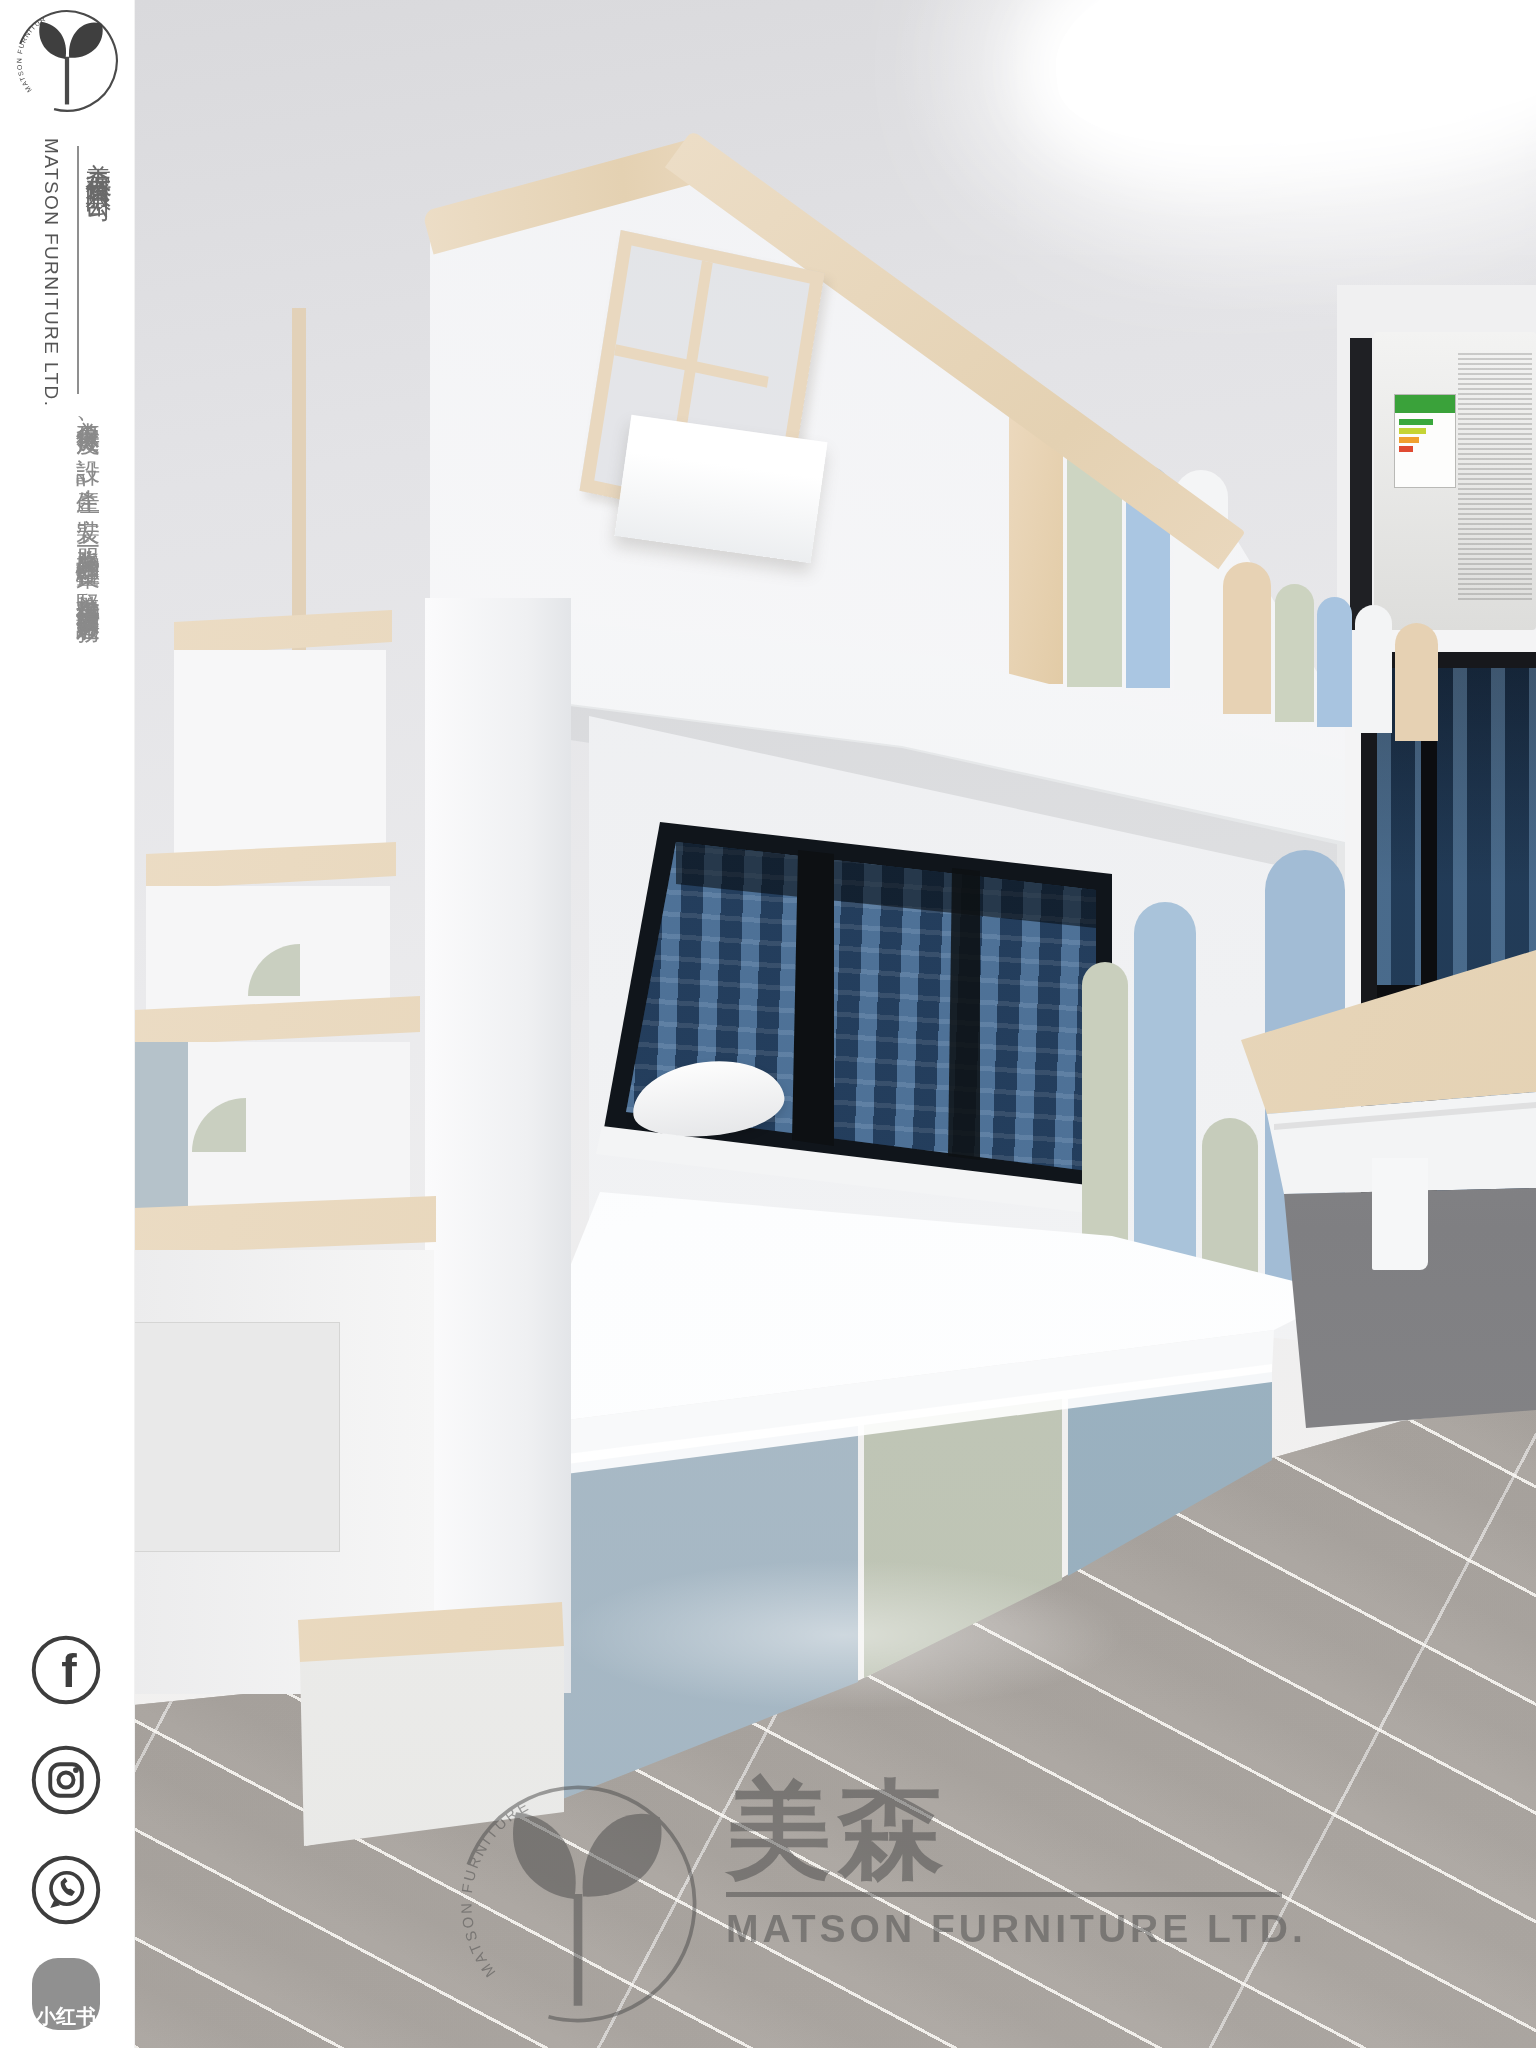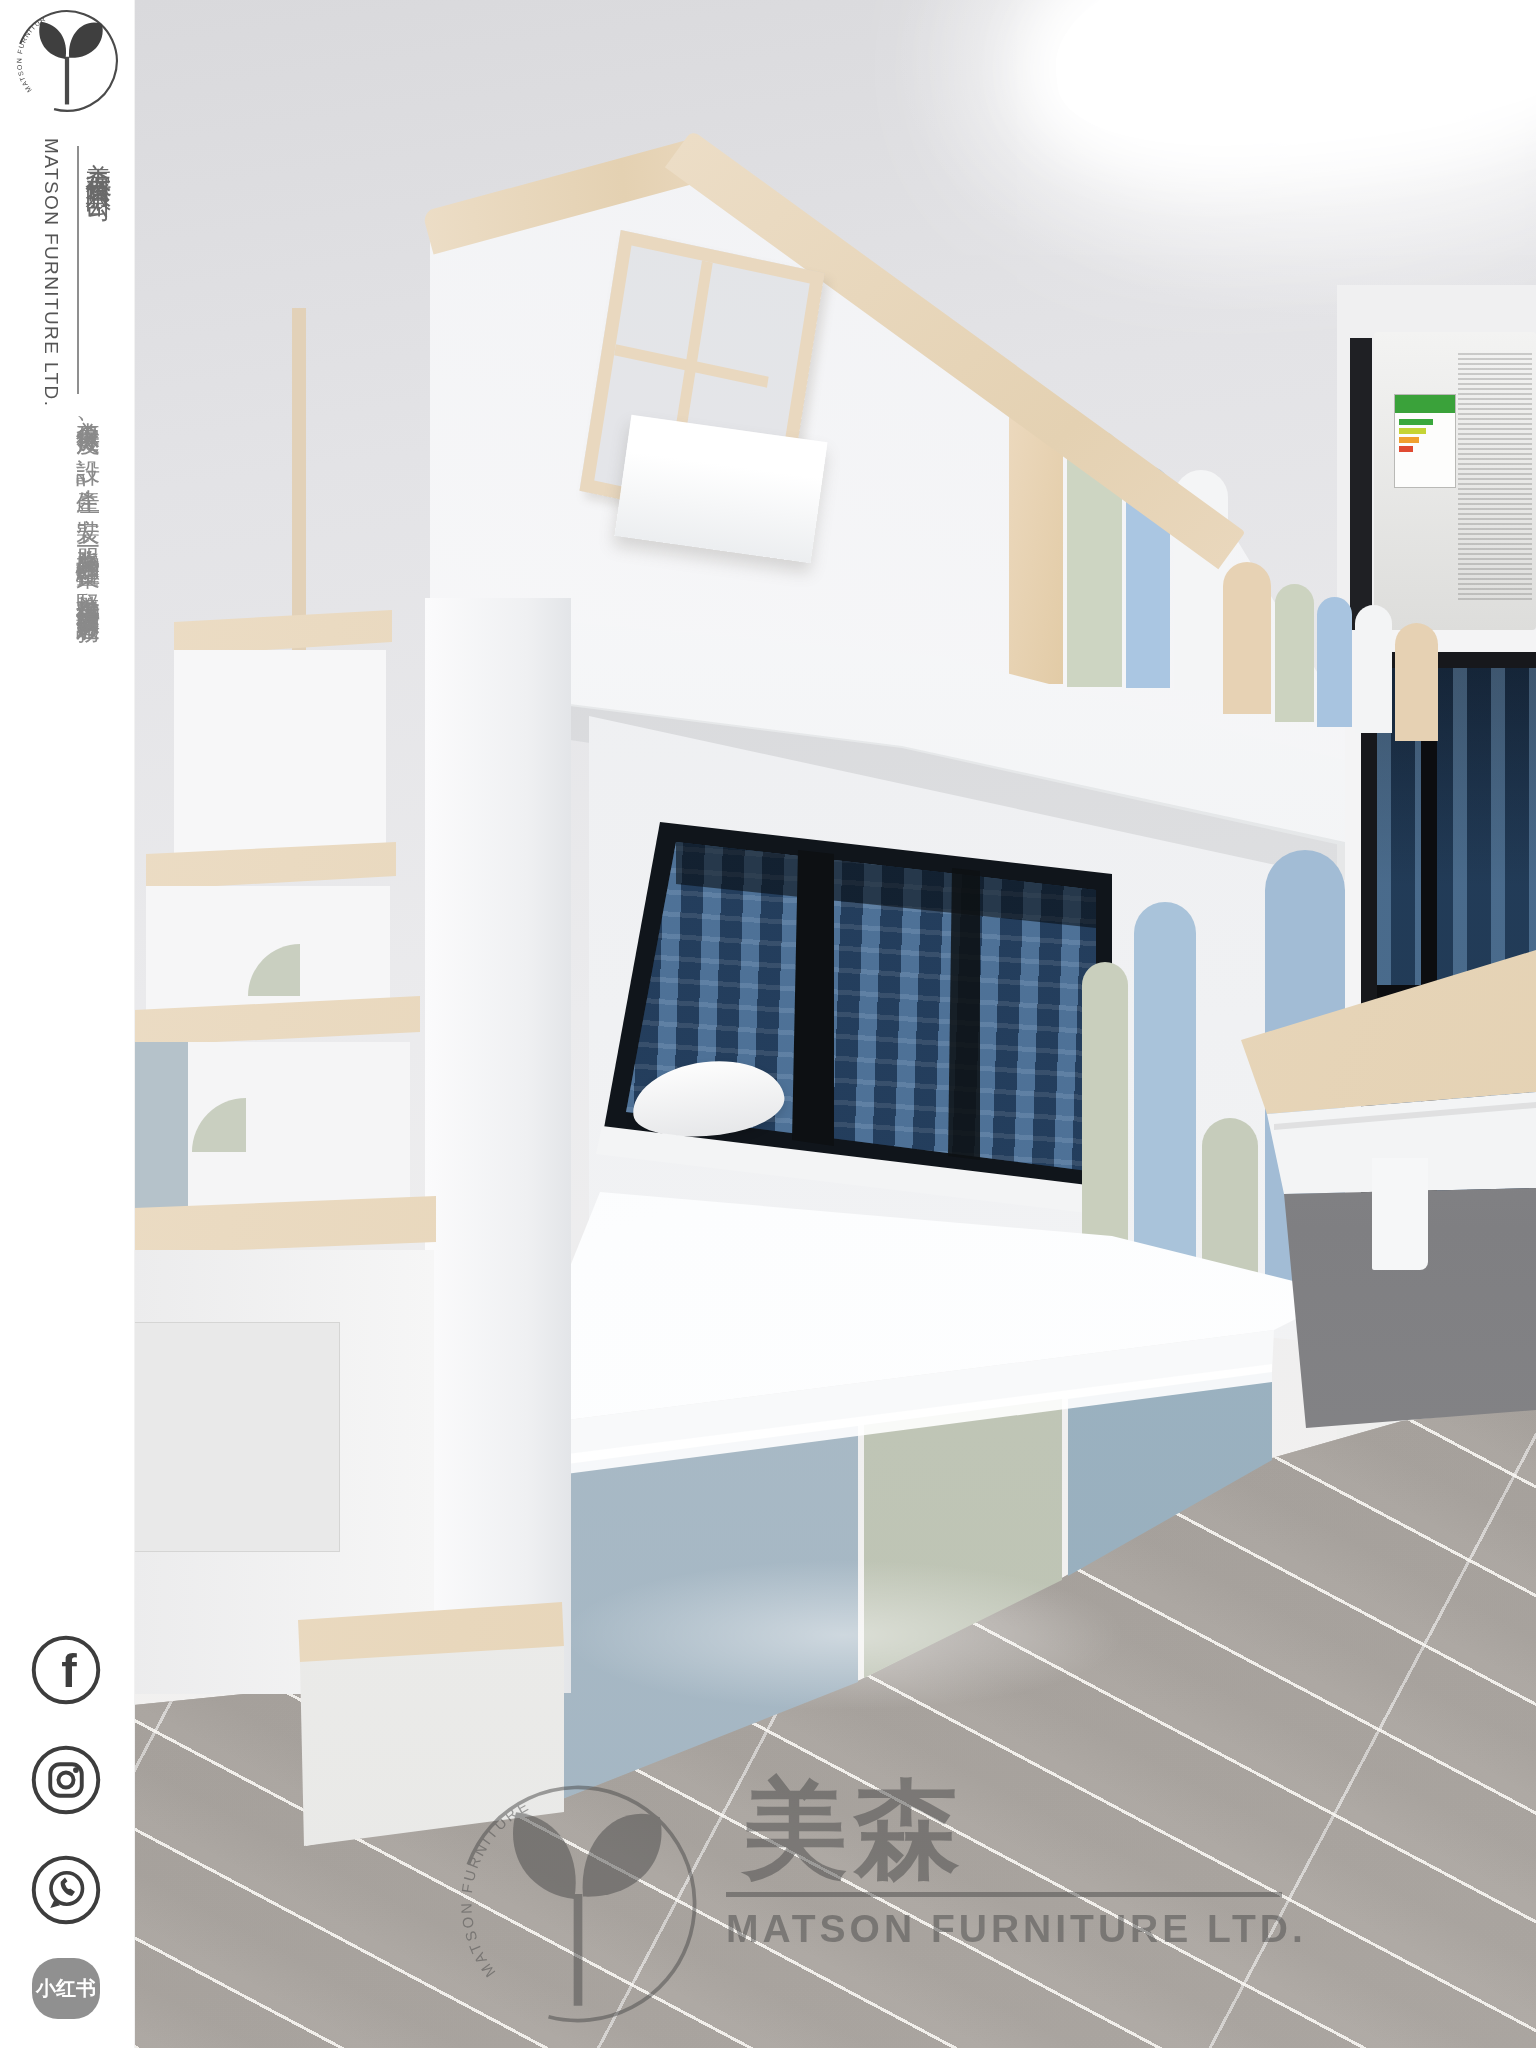--- a/index.html
+++ b/index.html
@@ -7,43 +7,43 @@
           font-family:"Liberation Sans","DejaVu Sans",sans-serif;}
   
   .sidebar{position:absolute;left:0;top:0;width:134px;height:2048px;background:#ffffff;
            border-right:1px solid rgba(0,0,0,.05);z-index:50;}
   .vtext{writing-mode:vertical-rl;text-orientation:mixed;position:absolute;white-space:nowrap;}
   .name-en{left:40px;top:138px;height:290px;font-size:19px;letter-spacing:1.4px;color:#555;font-weight:500;}
   .name-zh{left:82px;top:142px;height:270px;font-size:26px;letter-spacing:5px;color:#6a6a6a;}
   .v-divider{position:absolute;left:77px;top:146px;width:1.5px;height:248px;background:#8f8f8f;}
   .tagline{left:72px;top:402px;height:1290px;font-size:24px;letter-spacing:1.8px;color:#8a8a8a;}
   .social-icon{position:absolute;left:30px;width:72px;height:72px;color:#3d3d3d;}
-  .xhs-badge{position:absolute;left:32px;top:1958px;width:68px;height:61px;background:#909090;
-             border-radius:26px;display:flex;align-items:center;justify-content:center;}
+  .xhs-badge{position:absolute;left:32px;top:1958px;width:68px;height:72px;background:#909090;
+             border-radius:26px;display:flex;align-items:flex-end;justify-content:center;}
   .xhs-badge span{color:#fff;font-size:20px;font-weight:700;letter-spacing:0px;}
   
   .photo{position:absolute;left:134px;top:0;width:1402px;height:2048px;overflow:hidden;
          background:linear-gradient(172deg,#d9d9dc 0%,#e3e3e6 22%,#ebebed 48%,#f2f1f0 78%,#f5f4f2 100%);}
   .p{position:absolute;inset:0;}
   .r{position:absolute;}
   
   .light-glow{left:760px;top:-200px;width:900px;height:520px;
      background:radial-gradient(closest-side,rgba(255,255,255,.95),rgba(255,255,255,0));}
   .light-blob{left:920px;top:-60px;width:560px;height:195px;background:#ffffff;
      border-radius:48% 52% 55% 45% / 65% 75% 50% 50%;transform:rotate(-6deg);
      box-shadow:0 0 60px 30px #ffffff,0 0 150px 70px rgba(255,255,255,.8);}
   
   .wood{background:linear-gradient(100deg,#ecddc6,#e4d1b2 70%,#e9d7bc);}
   .picket{position:absolute;}
   
   .q{position:absolute;border-radius:100% 0 0 0;}
   
   .watermark{position:absolute;left:320px;top:1760px;width:830px;height:280px;opacity:.5;color:#4a4a4a;}
   .wm-text{position:absolute;left:272px;top:16px;width:560px;}
-  .wm-row1{display:flex;align-items:flex-end;margin-left:16px;}
+  .wm-row1{display:flex;align-items:flex-end;}
   .wm-zh-large{font-size:106px;font-weight:700;letter-spacing:6px;line-height:1;}
   .wm-zh-rest{font-size:64px;font-weight:600;letter-spacing:2px;line-height:1.1;margin-left:12px;}
   .wm-underline{height:5px;background:currentColor;margin-top:10px;width:556px;}
   .wm-en{margin-top:10px;font-size:39px;font-weight:700;letter-spacing:4px;white-space:nowrap;}
   .seam{position:absolute;background:rgba(0,0,0,.08);}
 </style>
 </head>
 <body>
 
 <div class="canvas">

